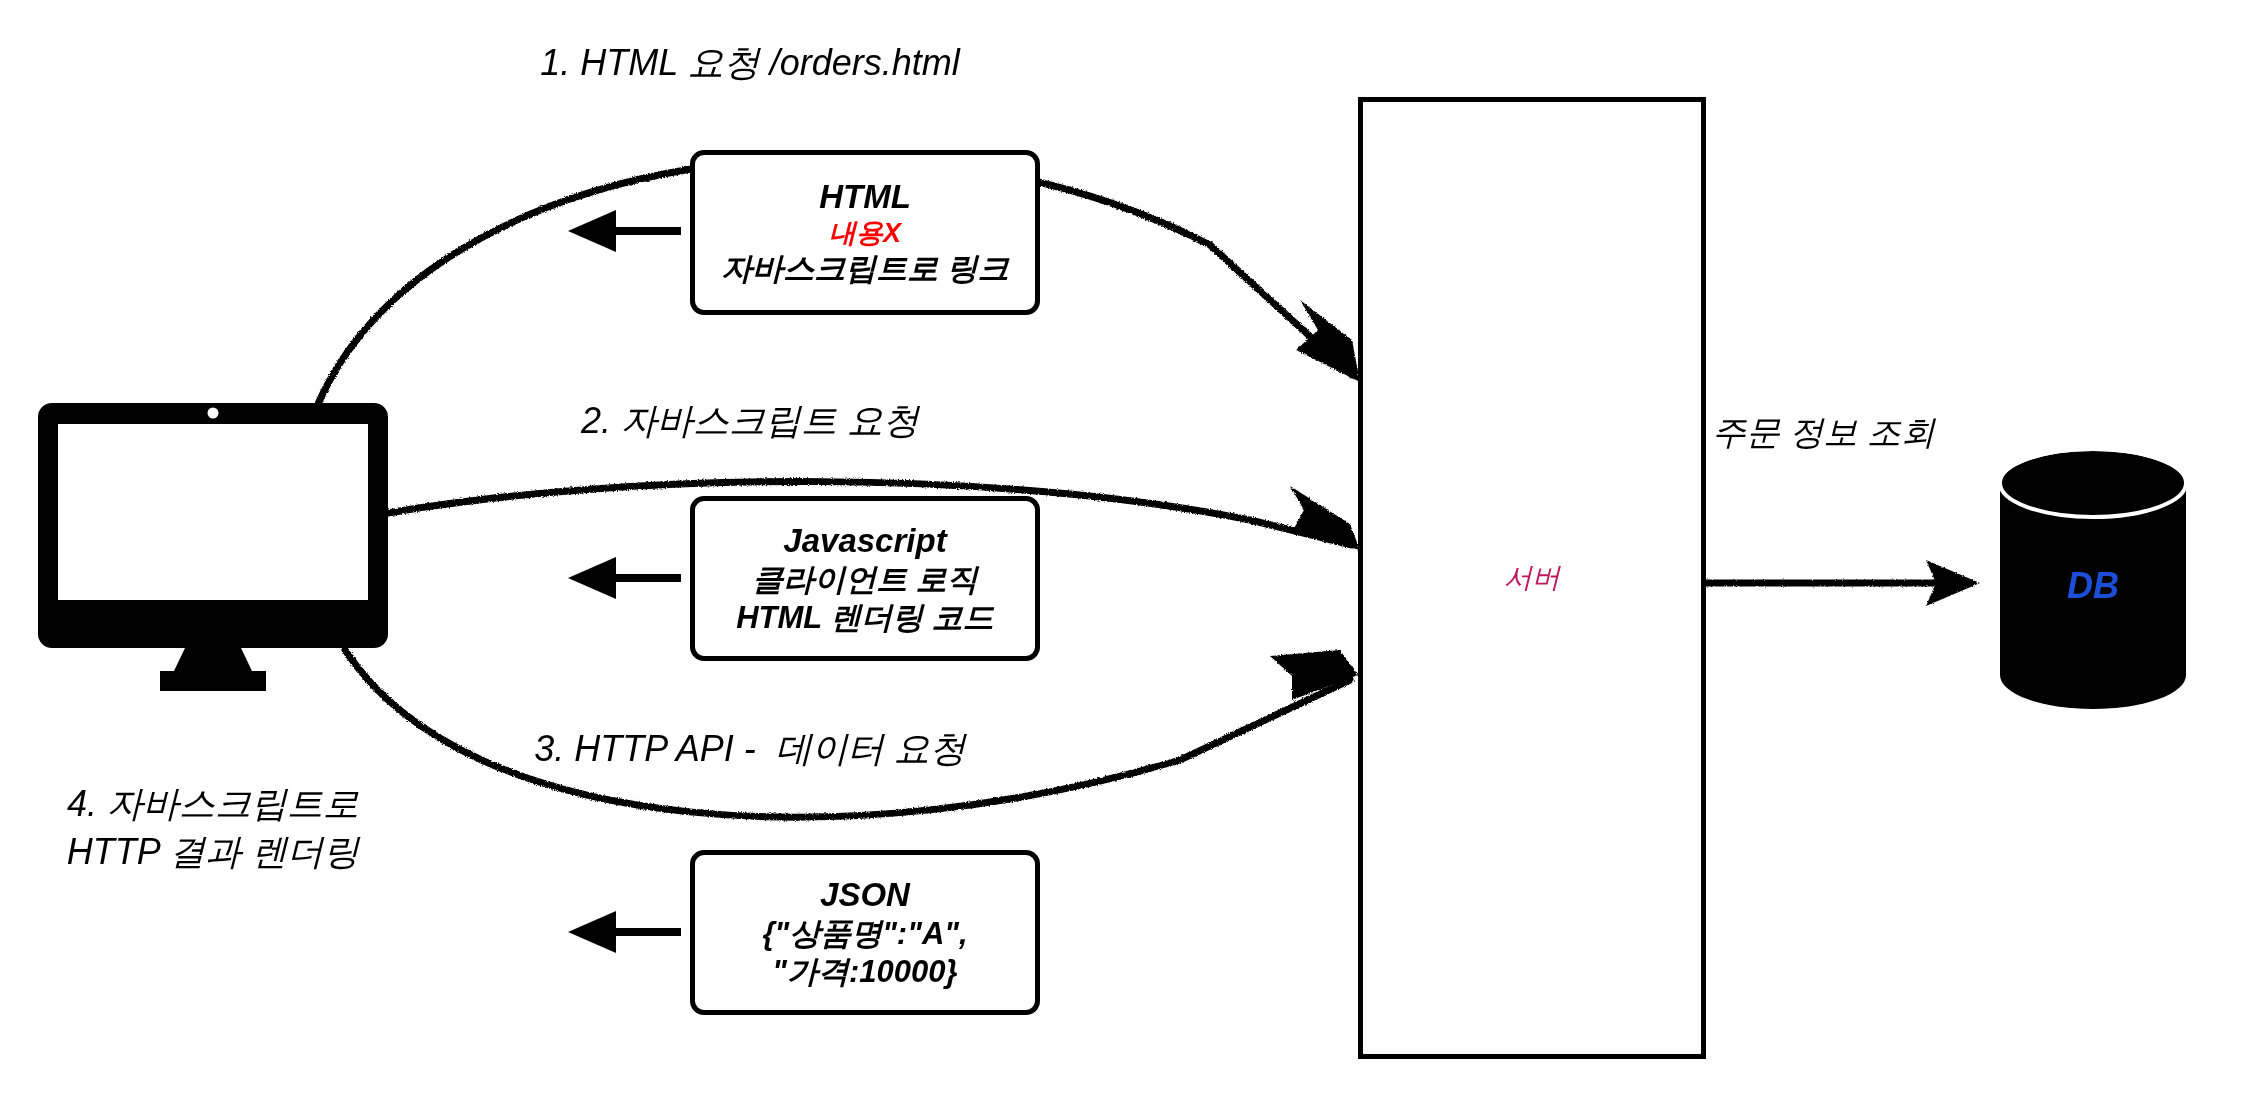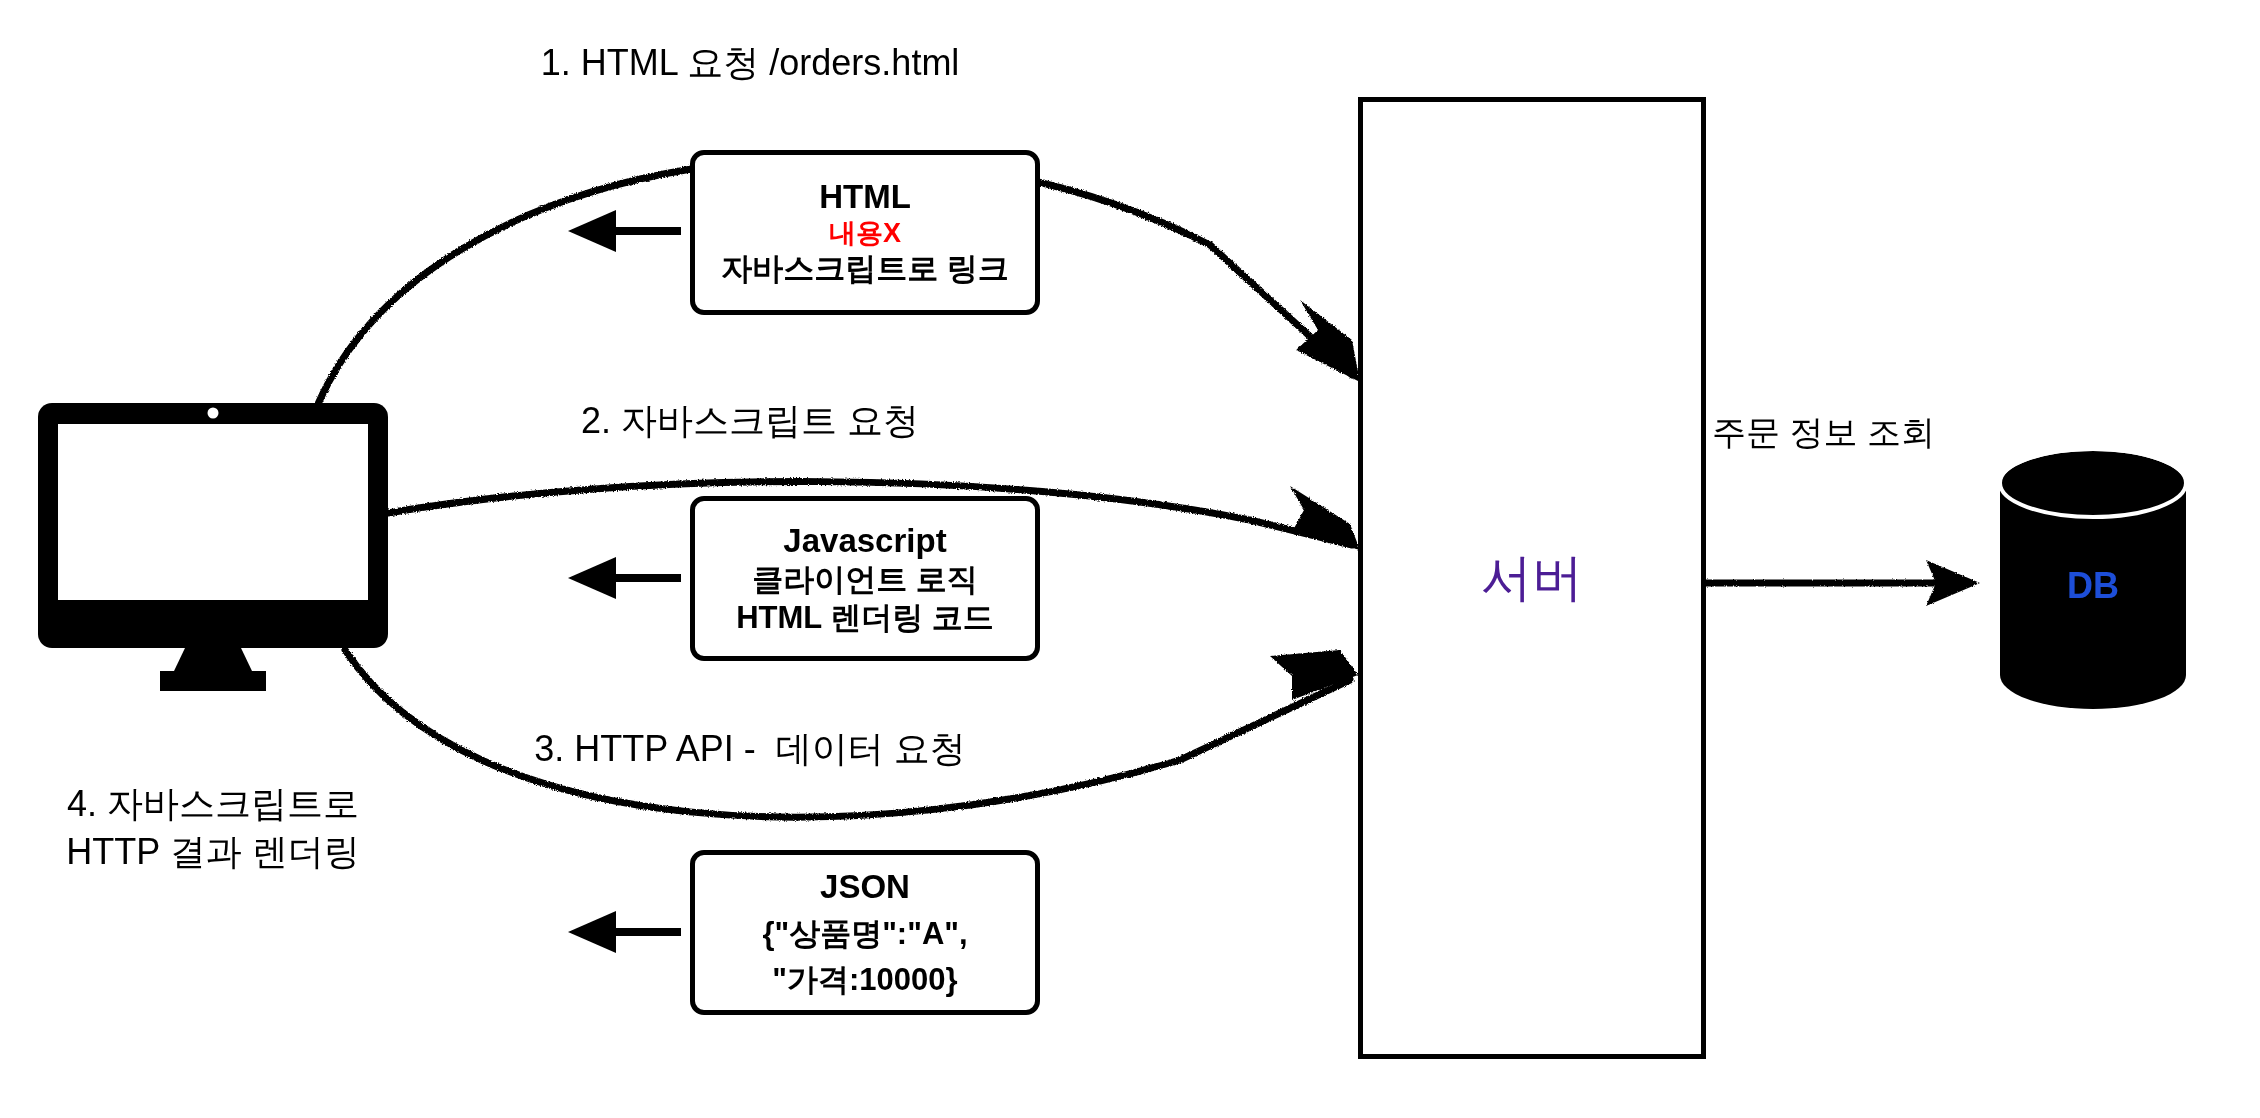--- a/index.html
+++ b/index.html
@@ -7,20 +7,21 @@
     padding: 0;
     background: #ffffff;
   }
   #canvas {
     position: relative;
     width: 2260px;
     height: 1118px;
     background: #ffffff;
     font-family: "Liberation Sans", "DejaVu Sans", sans-serif;
     overflow: hidden;
+    font-style: italic;
   }
   #vector-layer {
     position: absolute;
     left: 0; top: 0;
     width: 2260px;
     height: 1118px;
   }
   .txt {
     position: absolute;
     color: #000000;
@@ -83,22 +84,22 @@
   #server-box {
     position: absolute;
     box-sizing: border-box;
     border: 5px solid #000000;
     background: #ffffff;
     display: flex;
     align-items: center;
     justify-content: center;
   }
   #server-label {
-    font-size: 51px;
-    color: #4c1d95;
+    font-size: 28px;
+    color: #be185d;
   }
   
   #db-label {
     position: absolute;
     font-size: 36px;
     font-weight: bold;
     color: #1d4ed8;
     text-align: center;
     width: 200px;
   }
@@ -190,21 +191,21 @@
     <span class="line payload-accent" style="color:#ff0000;">내용X</span>
     <span class="line payload-line">자바스크립트로 링크</span>
   </div>
 
   <div class="payload-box" style="left:690px; top:496px; width:350px; height:165px;">
     <span class="line payload-title">Javascript</span>
     <span class="line payload-line">클라이언트 로직</span>
     <span class="line payload-line">HTML 렌더링 코드</span>
   </div>
 
-  <div class="payload-box" style="left:690px; top:850px; width:350px; height:165px;gap:8px;">
+  <div class="payload-box" style="left:690px; top:850px; width:350px; height:165px;">
     <span class="line payload-title">JSON</span>
     <span class="line payload-mono">{"상품명":"A",</span>
     <span class="line payload-mono">"가격:10000}</span>
   </div>
 
   <div id="server-box" style="left:1358px; top:97px; width:348px; height:962px;">
     <span id="server-label">서버</span>
   </div>
 
   <div class="txt" id="db-query-label" style="left:1712px; top:412px; width:330px;">주문 정보 조회</div>

